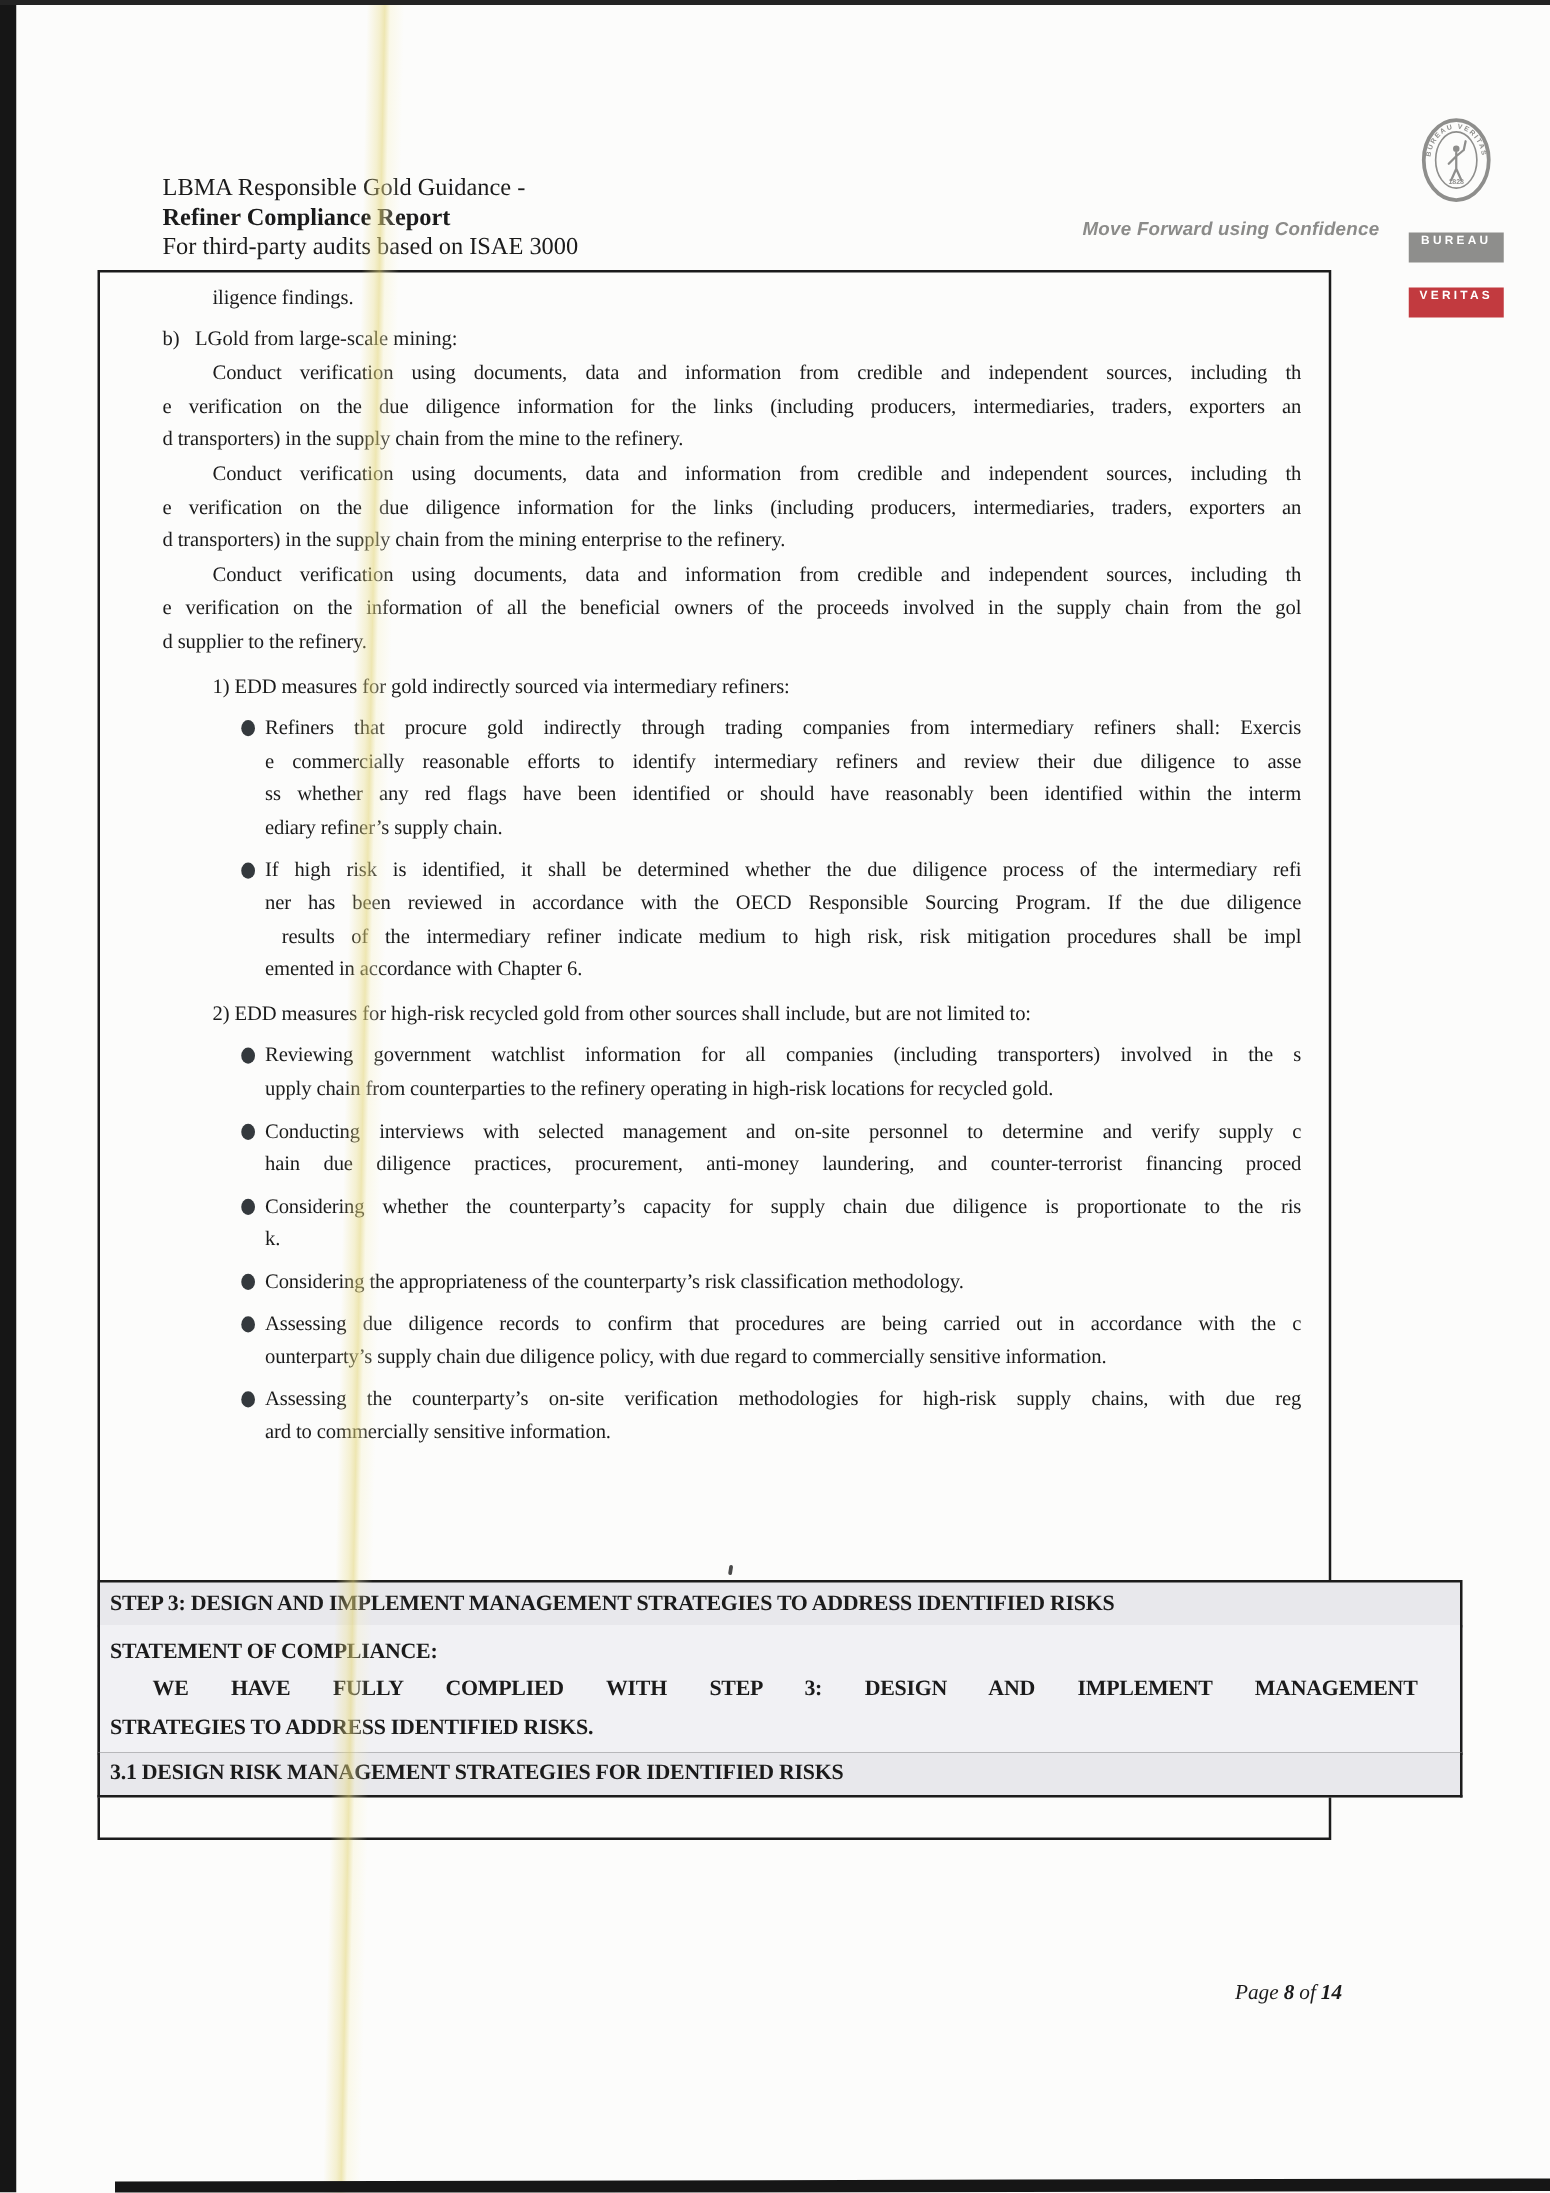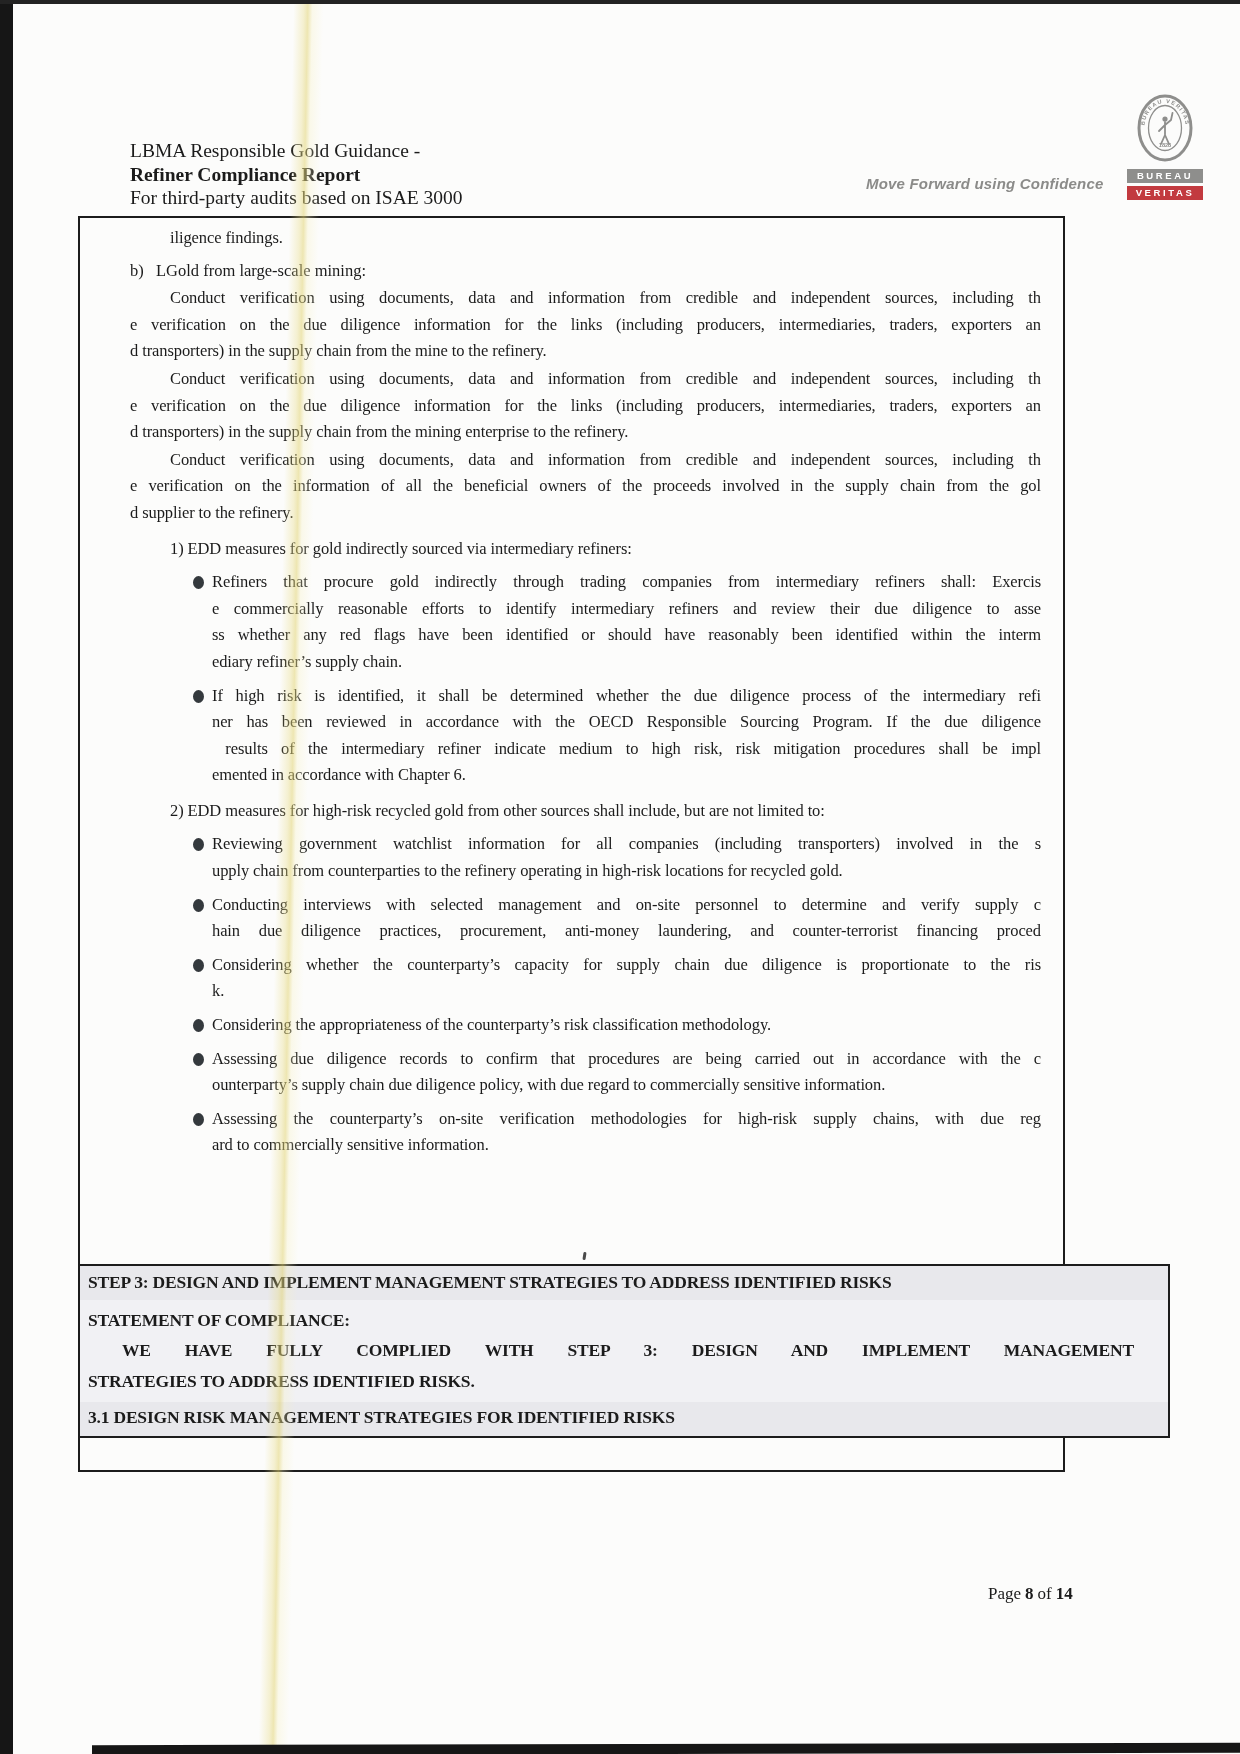--- a/index.html
+++ b/index.html
@@ -22,21 +22,21 @@
   .header-title{position:absolute;left:130px;top:139px;font-size:19.5px;line-height:23.5px;}
   .header-title .t2{font-weight:bold;}
   .tagline{
     position:absolute;left:866px;top:175px;width:240px;
     font-family:"Liberation Sans",sans-serif;font-style:italic;font-weight:bold;
     font-size:15px;color:#8b8b89;letter-spacing:0.2px;
   }
   .logo{position:absolute;left:1127px;top:92px;width:76px;}
   .logo svg{display:block;margin:0 auto;}
   .logo-word{
-    height:14px;line-height:14px;margin-top:3px;text-align:center;color:#fff;
+    height:24px;line-height:14px;margin-top:20px;text-align:center;color:#fff;
     font-family:"Liberation Sans",sans-serif;font-weight:bold;font-size:9.5px;letter-spacing:2.6px;
   }
   .logo-word.bureau{background:#8e8e8c;}
   .logo-word.veritas{background:#c23a3f;}
   
   .content-box{
     position:absolute;left:78px;top:216px;width:987px;height:1256px;
     border:2px solid #1c1c1c;box-sizing:border-box;padding:7px 22px 0 0;
   }
   .line{
@@ -64,21 +64,21 @@
     border:2px solid #1c1c1c;border-top:none;background:#f1f1f4;
     padding:5px 34px 0 8px;font-weight:bold;font-size:17.5px;letter-spacing:-0.2px;
   }
   .statement .heading{line-height:30px;}
   .st-line{line-height:31px;white-space:pre-wrap;}
   .st-line.indent{padding-left:34px;}
   .bar.s31{top:1402px;height:36px;border-top:none;padding-top:5px;}
   
   .page-footer{position:absolute;left:988px;top:1584px;font-size:17px;}
   .page-footer .b{font-weight:bold;}
-  .page-footer span{margin-right:4px;}
+  .page-footer span{margin-right:4px;font-style:italic;}
 </style>
 </head>
 <body>
 
 <div class="header-title">
   <div class="t1">LBMA Responsible Gold Guidance -</div>
   <div class="t2">Refiner Compliance Report</div>
   <div class="t3">For third-party audits based on ISAE 3000</div>
 </div>
 

